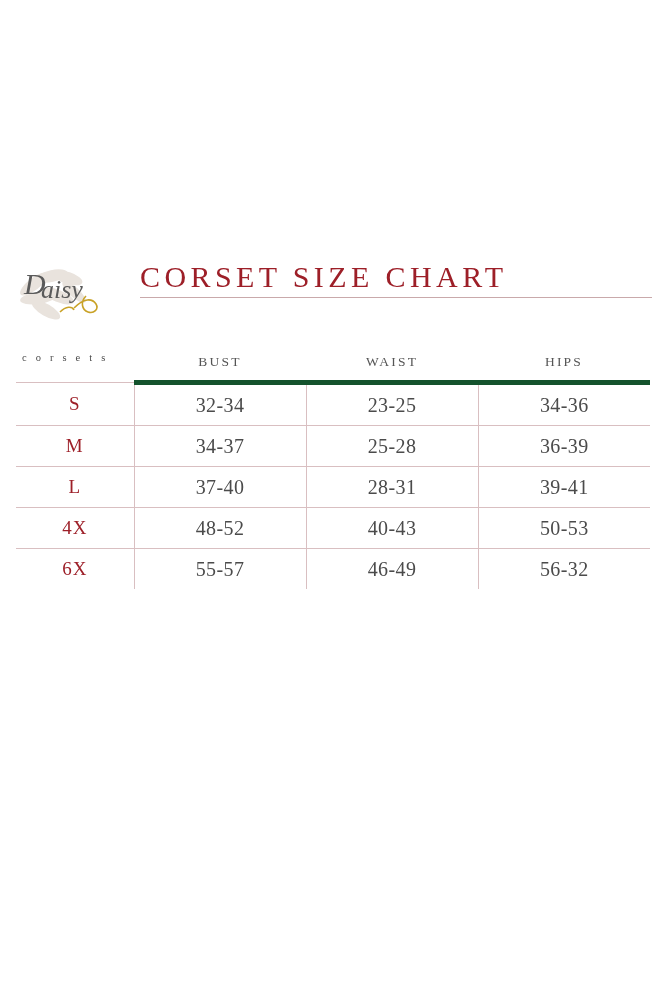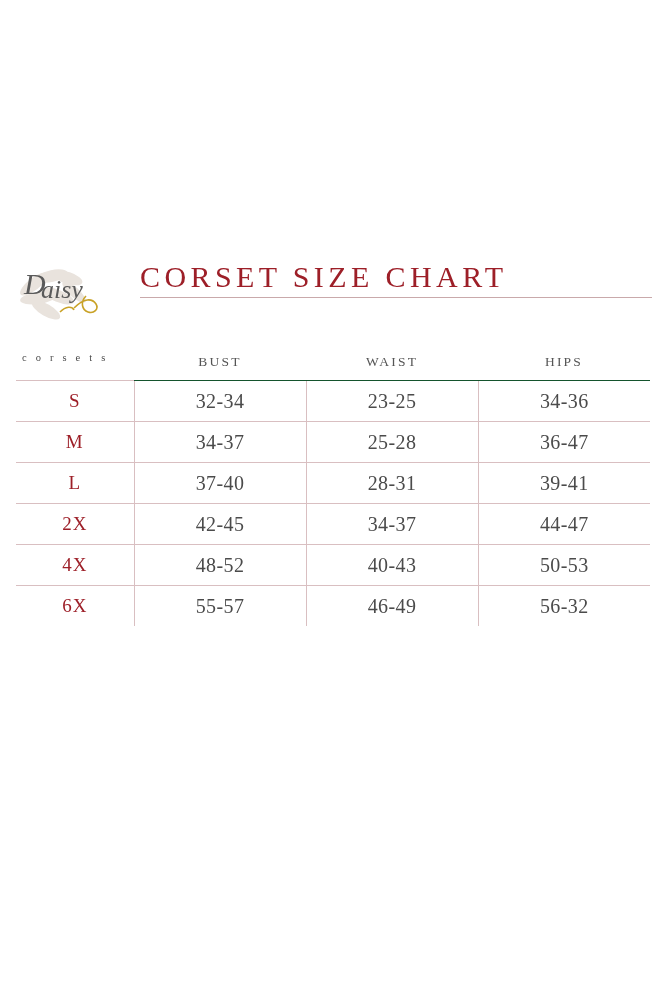--- a/index.html
+++ b/index.html
@@ -96,21 +96,21 @@
   table.size-table col.c-meas  { width: 172px; }
 
   table.size-table th,
   table.size-table td {
     border: 1px solid #d9bfc1;
     text-align: center;
     vertical-align: middle;
   }
   table.size-table thead th {
     border: none;
-    border-bottom: 1px solid #14532d;
+    border-bottom: 5px solid #14532d;
     height: 34px;
     font-weight: normal;
     font-size: 13.5px;
     letter-spacing: 2.2px;
     color: #555555;
   }
   table.size-table thead th.blank {
     border: none;
   }
   table.size-table tbody td {
@@ -193,35 +193,29 @@
         <tr>
           <td class="size-cell">S</td>
           <td>32-34</td>
           <td>23-25</td>
           <td>34-36</td>
         </tr>
         <tr>
           <td class="size-cell">M</td>
           <td>34-37</td>
           <td>25-28</td>
-          <td>36-47</td>
+          <td>36-39</td>
         </tr>
         <tr>
           <td class="size-cell">L</td>
           <td>37-40</td>
           <td>28-31</td>
           <td>39-41</td>
         </tr>
         <tr>
-          <td class="size-cell">2X</td>
-          <td>42-45</td>
-          <td>34-37</td>
-          <td>44-47</td>
-        </tr>
-        <tr>
           <td class="size-cell">4X</td>
           <td>48-52</td>
           <td>40-43</td>
           <td>50-53</td>
         </tr>
         <tr>
           <td class="size-cell">6X</td>
           <td>55-57</td>
           <td>46-49</td>
           <td>56-32</td>

